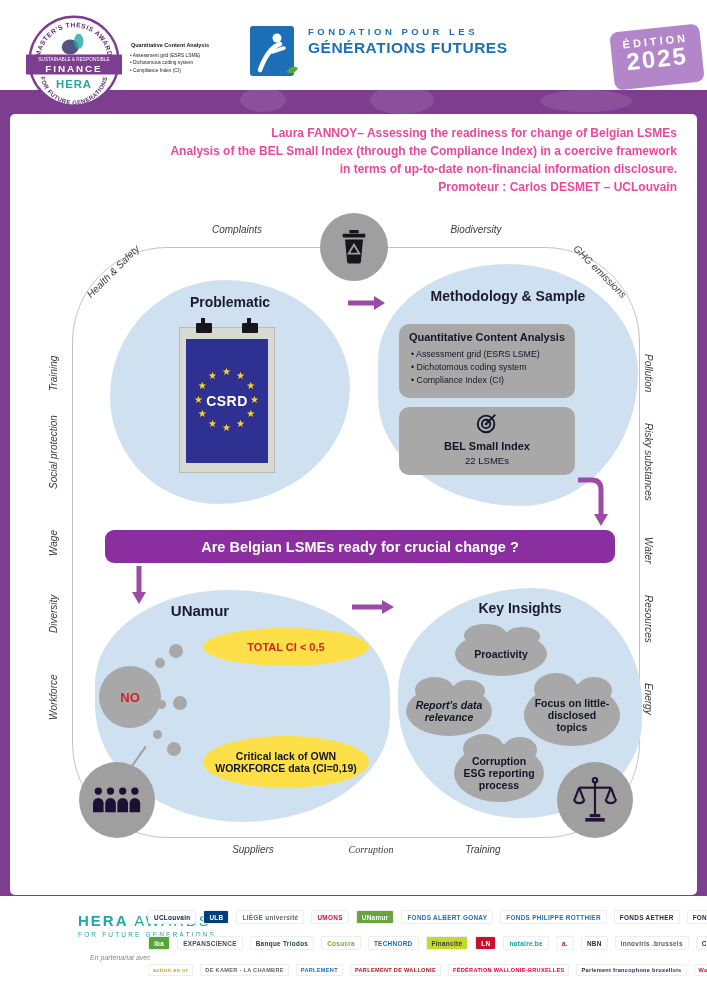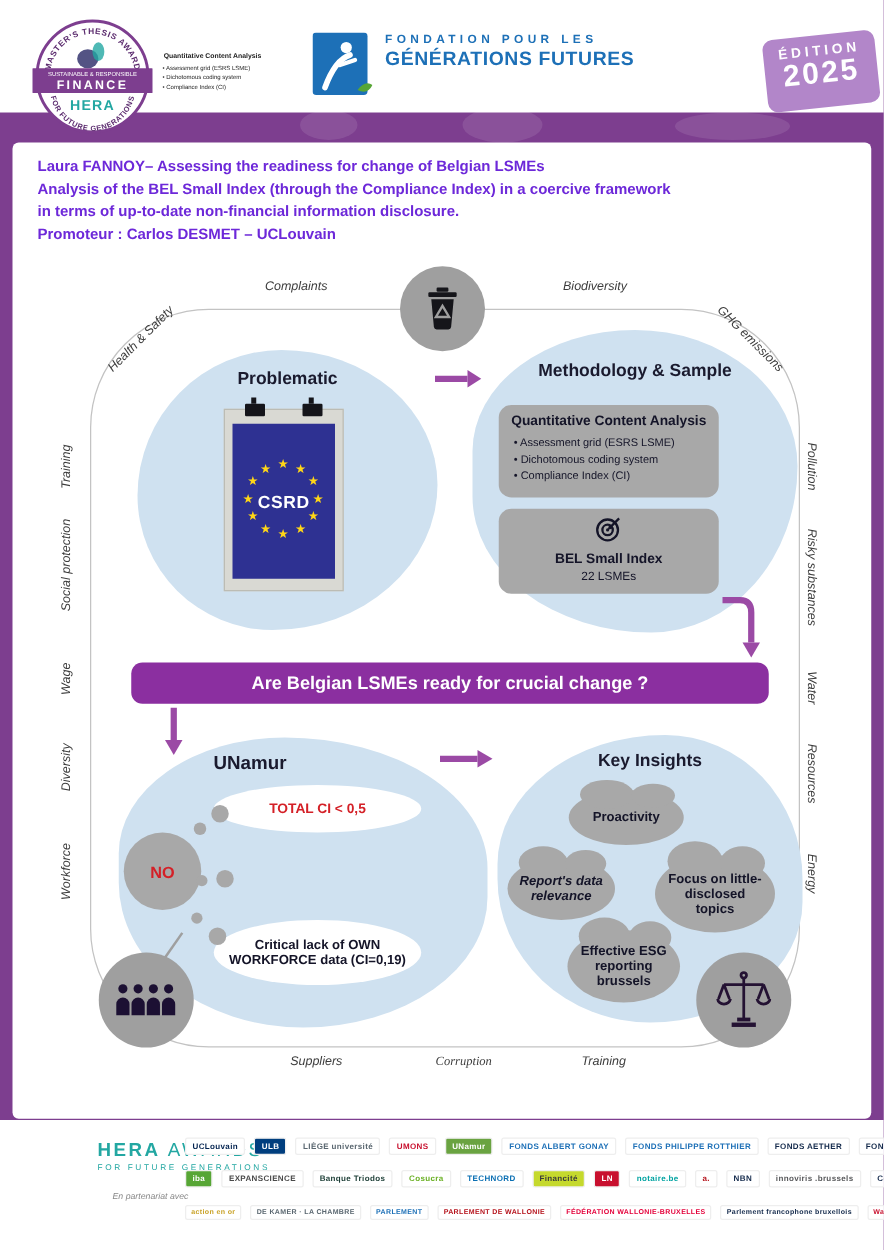--- a/index.html
+++ b/index.html
@@ -25,21 +25,21 @@
   .foundation-text .f2 { font-size:15.5px; letter-spacing:0.5px; color:#1d70b7; font-weight:bold; margin-top:2px; }
 
   
   .edition { position:absolute; left:612px; top:28px; width:90px; height:58px; background:#b286c9; border-radius:8px; transform:rotate(-6deg); color:#fff; text-align:center; padding-top:7px; z-index:3; }
   .edition .ed-label { font-size:11px; font-weight:bold; letter-spacing:3px; }
   .edition .ed-year { font-size:24px; font-weight:bold; letter-spacing:2px; line-height:1; }
 
   
   .card { position:absolute; left:10px; top:114px; width:687px; height:781px; background:#fff; border-radius:5px; z-index:2; }
 
-  .poster-title { position:absolute; left:20px; right:20px; top:10px; text-align:left; color:#6d28d9; font-weight:bold; }
+  .poster-title { position:absolute; left:20px; right:20px; top:10px; text-align:right; color:#ec4899; font-weight:bold; }
   .poster-title div { font-size:12px; line-height:1.5; }
 
   
   .frame { position:absolute; left:62px; top:133px; width:568px; height:591px; border:1.5px solid #c3c3c3; border-radius:95px; }
 
   .lab { position:absolute; font-style:italic; font-size:10px; color:#3c3c3c; text-align:center; }
   .vlab { position:absolute; writing-mode:vertical-rl; font-style:italic; font-size:10px; color:#3c3c3c; text-align:center; }
   .vlab.left { transform:rotate(180deg); }
 
   .gcircle { position:absolute; background:#9f9f9f; border-radius:50%; display:flex; align-items:center; justify-content:center; z-index:4; }
@@ -69,21 +69,21 @@
   .bel-box { top:143px; height:68px; text-align:center; padding-top:4px; }
   .bel-box .gb-title { font-weight:bold; font-size:11px; margin-top:1px; }
   .bel-box .gb-sub { font-size:9.5px; margin-top:3px; }
 
   
   .banner { position:absolute; left:95px; top:416px; width:510px; height:33px; background:#8b2fa0; border-radius:9px; display:flex; align-items:center; justify-content:center; color:#fff; font-weight:bold; font-size:14.5px; z-index:3; }
 
   .arrow-svg { position:absolute; z-index:3; }
 
   
-  .result-ellipse { position:absolute; left:76px; width:166px; background:#ffffff; border-radius:50%; display:flex; align-items:center; justify-content:center; text-align:center; font-weight:bold; font-size:10.5px; color:#141428; padding:2px 12px; }
+  .result-ellipse { position:absolute; left:108px; width:166px; background:#fde047; border-radius:50%; display:flex; align-items:center; justify-content:center; text-align:center; font-weight:bold; font-size:10.5px; color:#141428; padding:2px 12px; }
   .re1 { top:38px; height:38px; color:#d42027; font-size:11px; }
   .re2 { top:88px; height:48px; }
   .re3 { top:146px; height:52px; }
   .no-circle { position:absolute; left:4px; top:76px; width:62px; height:62px; background:#a8a8a8; border-radius:50%; display:flex; align-items:center; justify-content:center; color:#d42027; font-weight:bold; font-size:13px; }
   .dot { position:absolute; background:#a8a8a8; border-radius:50%; }
 
   
   .cloud { position:absolute; background:#a8a8a8; border-radius:50%; display:flex; align-items:center; justify-content:center; text-align:center; font-weight:bold; font-size:10.5px; color:#141428; padding:4px 8px; }
   .cloud::before, .cloud::after { content:""; position:absolute; background:#a8a8a8; border-radius:50%; z-index:0; }
   .cloud::before { width:46%; height:52%; top:-18%; left:10%; }
@@ -301,21 +301,21 @@
     <div class="cloud" style="left:57px; top:44px; width:92px; height:44px;">
         <span>Proactivity</span>
       </div>
     <div class="cloud" style="left:8px; top:98px; width:86px; height:50px;font-style:italic;">
         <span>Report's data relevance</span>
       </div>
     <div class="cloud" style="left:126px; top:96px; width:96px; height:62px;justify-content:center;">
         <span>Focus on little-disclosed topics</span>
       </div>
     <div class="cloud" style="left:56px; top:156px; width:90px; height:58px;">
-        <span>Effective ESG reporting brussels</span>
+        <span>Corruption ESG reporting process</span>
       </div>
   </div>
 
   <div class="tail-line" style="left:128px; top:630px; height:24px; transform:rotate(35deg);"></div>
   <div class="tail-line" style="left:570px; top:668px; height:22px; transform:rotate(-30deg);"></div>
 
   <div class="gcircle" style="left:69px; top:648px; width:76px; height:76px;">
     <svg width="52" height="30" viewBox="0 0 64 34">
       <g fill="#1c1033">
         <circle cx="9" cy="6" r="4.5"></circle>

